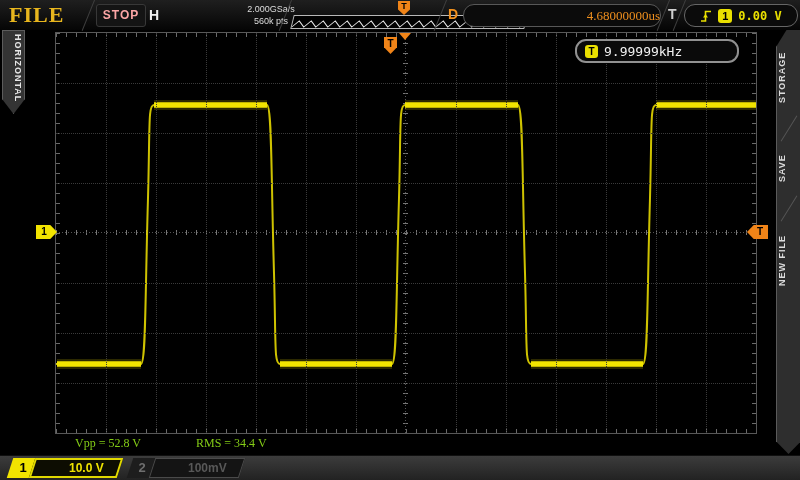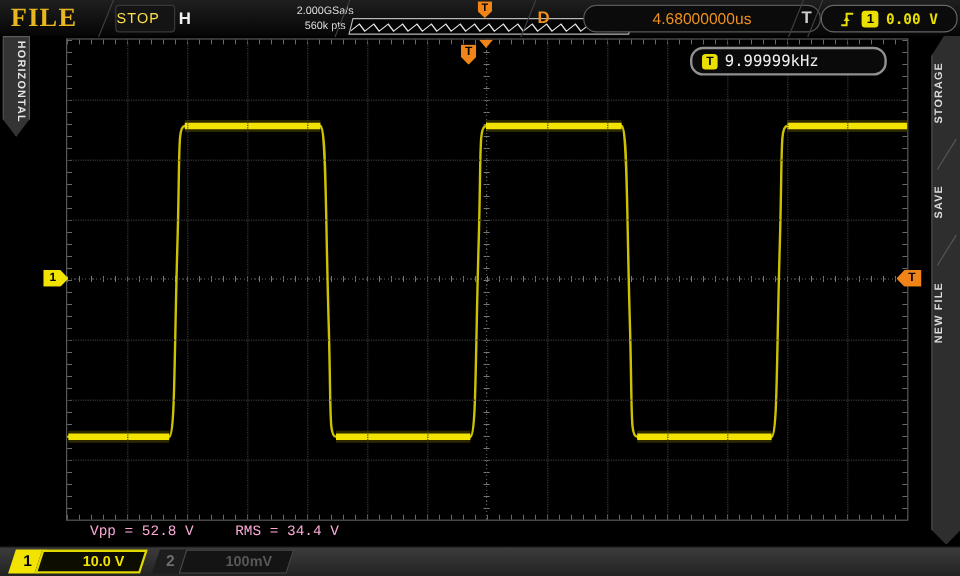--- a/index.html
+++ b/index.html
@@ -6,37 +6,37 @@
   .screen{position:relative;width:800px;height:480px;background:#000;overflow:hidden;
           font-family:"Liberation Sans",sans-serif;-webkit-font-smoothing:antialiased;}
 
   
   .topbar{position:absolute;left:0;top:0;width:800px;height:30px;
           background:linear-gradient(#1f1f1f,#050505);}
   .logo{position:absolute;left:9px;top:2px;font-family:"Liberation Serif",serif;
         font-weight:bold;font-size:22px;color:#e8b61e;letter-spacing:1px;}
   .diag{position:absolute;top:-2px;width:1px;height:34px;background:#3e3e3e;transform:rotate(22deg);}
   .stop-btn{position:absolute;left:96px;top:4px;width:48px;height:21px;background:#141414;
-            border:1px solid #383838;border-radius:3px;color:#fde047;font-weight:normal;
-            font-size:12px;letter-spacing:1px;text-align:left;line-height:21px;}
+            border:1px solid #383838;border-radius:3px;color:#fca5a5;font-weight:bold;
+            font-size:12px;letter-spacing:1px;text-align:center;line-height:21px;}
   .h-label{position:absolute;left:149px;top:7px;color:#f0f0f0;font-weight:bold;font-size:14px;}
   .tb-box{position:absolute;left:163px;top:4px;width:74px;height:21px;border:1px solid #6b6b6b;
           border-radius:11px;background:#0b0b0b;color:#f2f2f2;font-weight:bold;font-size:13px;
           text-align:center;line-height:21px;font-family:"DejaVu Sans Mono",monospace;}
   .srate{position:absolute;left:240px;top:3px;width:62px;color:#dcdcdc;font-size:9px;
          line-height:12px;text-align:center;}
   .preview{position:absolute;left:292px;top:15px;width:232px;height:12px;background:#020202;
            border:1px solid #b8b8b8;transform:skewX(-14deg);overflow:hidden;}
   .t-flag{background:#f08418;color:#000;font-weight:bold;text-align:center;
           clip-path:polygon(0 0,100% 0,100% 60%,50% 100%,0 60%);}
   .t-flag-topbar{position:absolute;left:398px;top:1px;width:12px;height:14px;font-size:9px;line-height:11px;}
   .d-label{position:absolute;left:448px;top:6px;color:#f0901e;font-weight:bold;font-size:14px;}
-  .delay-box{position:absolute;left:486px;top:4px;width:196px;height:21px;border:1px solid #585858;
-             border-radius:11px;background:#0b0b0b;color:#f0901e;font-size:13px;text-align:center;
-             line-height:21px;font-family:Liberation Sans, sans-serif;}
+  .delay-box{position:absolute;left:463px;top:4px;width:196px;height:21px;border:1px solid #585858;
+             border-radius:11px;background:#0b0b0b;color:#f0901e;font-size:13px;text-align:right;
+             line-height:21px;font-family:Liberation Serif, serif;}
   .t-label{position:absolute;left:668px;top:6px;color:#cfcfcf;font-weight:bold;font-size:14px;}
   .trig-box{position:absolute;left:684px;top:4px;width:112px;height:21px;border:1px solid #666;
             border-radius:11px;background:#0b0b0b;display:flex;align-items:center;
             justify-content:center;gap:6px;}
   .trig-box .lvl{color:#eae000;font-weight:bold;font-size:12px;font-family:"DejaVu Sans Mono",monospace;}
   .src-badge{width:14px;height:14px;background:#eae000;border-radius:3px;color:#000;
              font-weight:bold;font-size:11px;text-align:center;line-height:14px;}
 
   
   .left-tab{position:absolute;left:2px;top:30px;width:21px;height:82px;background:#343434;
@@ -84,22 +84,22 @@
 
   
   .freq-box{position:absolute;left:575px;top:39px;width:152px;height:20px;border:2px solid #919191;
             border-radius:11px;background:#0a0a0a;display:flex;align-items:center;gap:6px;
             padding-left:8px;box-sizing:content-box;}
   .freq-badge{width:13px;height:13px;background:#eae000;border-radius:3px;color:#000;
               font-weight:bold;font-size:10px;text-align:center;line-height:13px;}
   .freq-val{color:#f2f2f2;font-size:13px;font-family:"DejaVu Sans Mono",monospace;}
 
   
-  .meas{position:absolute;top:436px;color:#f9a8d4;font-size:12px;
-        font-family:Liberation Mono, monospace;}
+  .meas{position:absolute;top:436px;color:#84cc16;font-size:12px;
+        font-family:Liberation Serif, serif;}
   .meas-vpp{left:75px;} .meas-rms{left:196px;}
 
   
   .bottombar{position:absolute;left:0;top:455px;width:800px;height:25px;
              background:linear-gradient(#3c3c3c,#222);border-top:1px solid #101010;box-sizing:border-box;}
   .chtab{position:absolute;top:2px;height:20px;transform:skewX(-18deg);text-align:center;
          font-weight:bold;font-size:13px;line-height:20px;}
   .chbox{position:absolute;top:2px;height:20px;transform:skewX(-18deg);display:flex;
          align-items:center;justify-content:center;gap:6px;box-sizing:border-box;}
   .unskew{transform:skewX(18deg);display:flex;align-items:center;gap:6px;}

